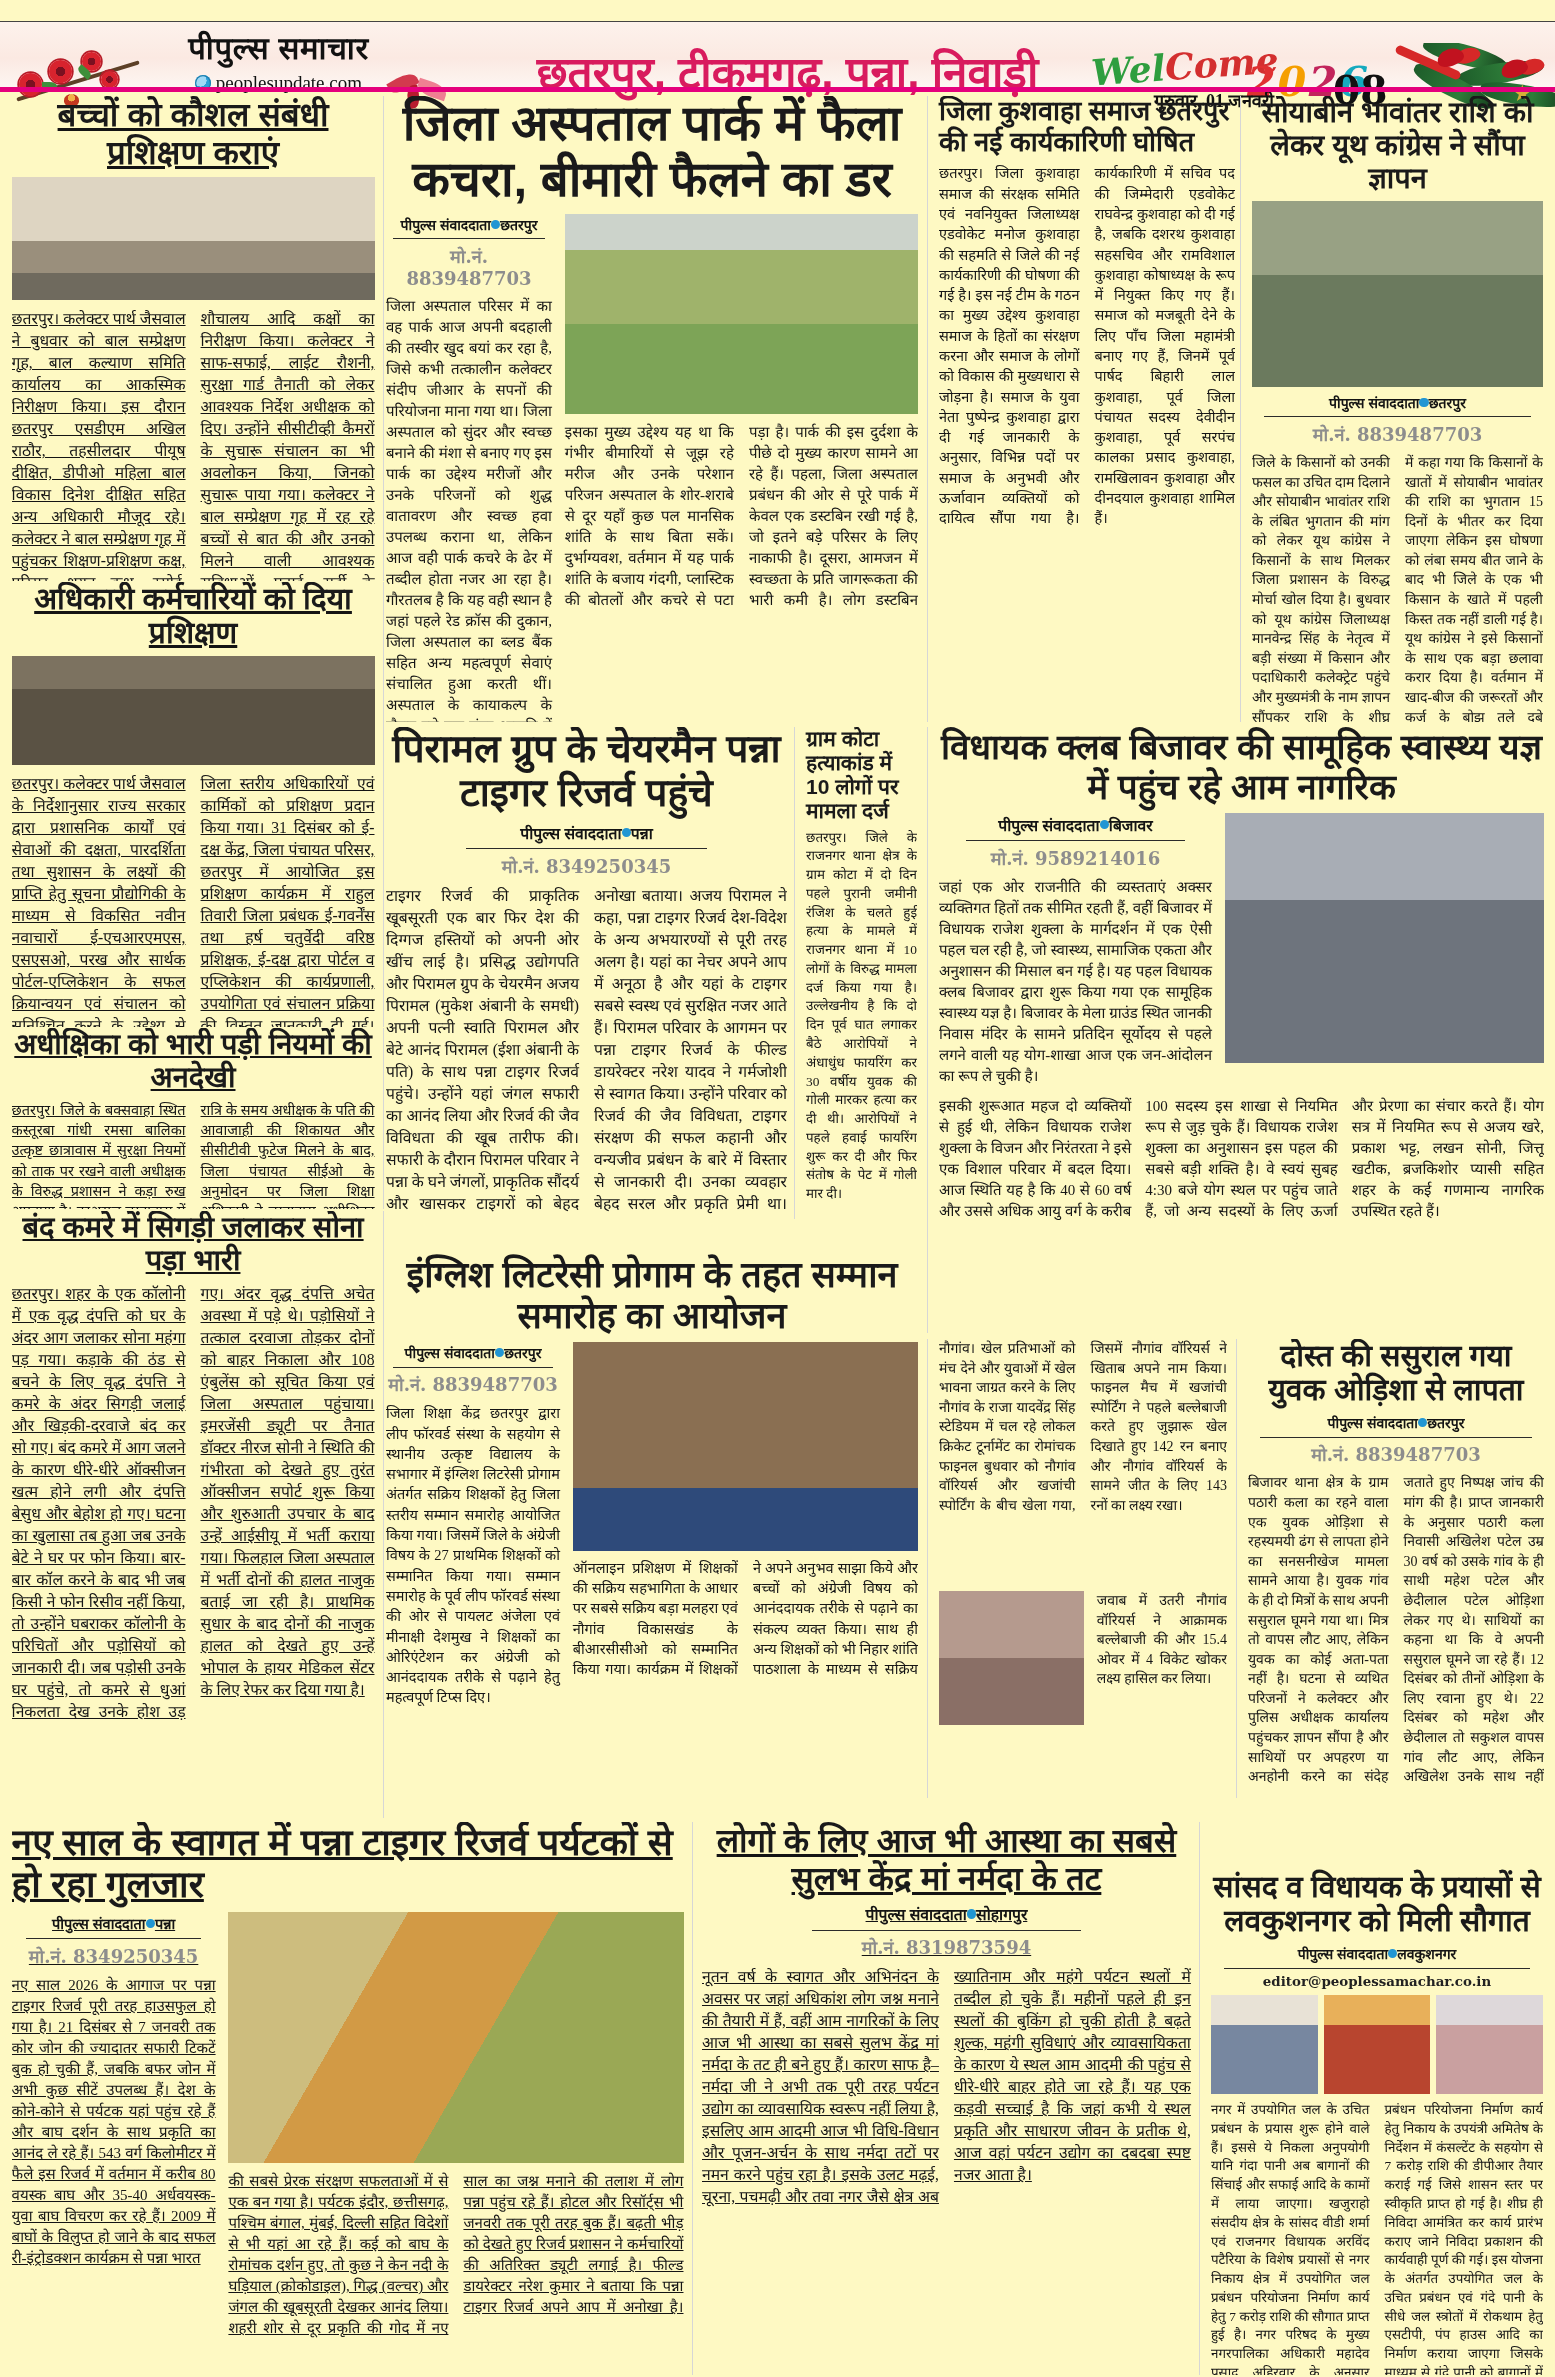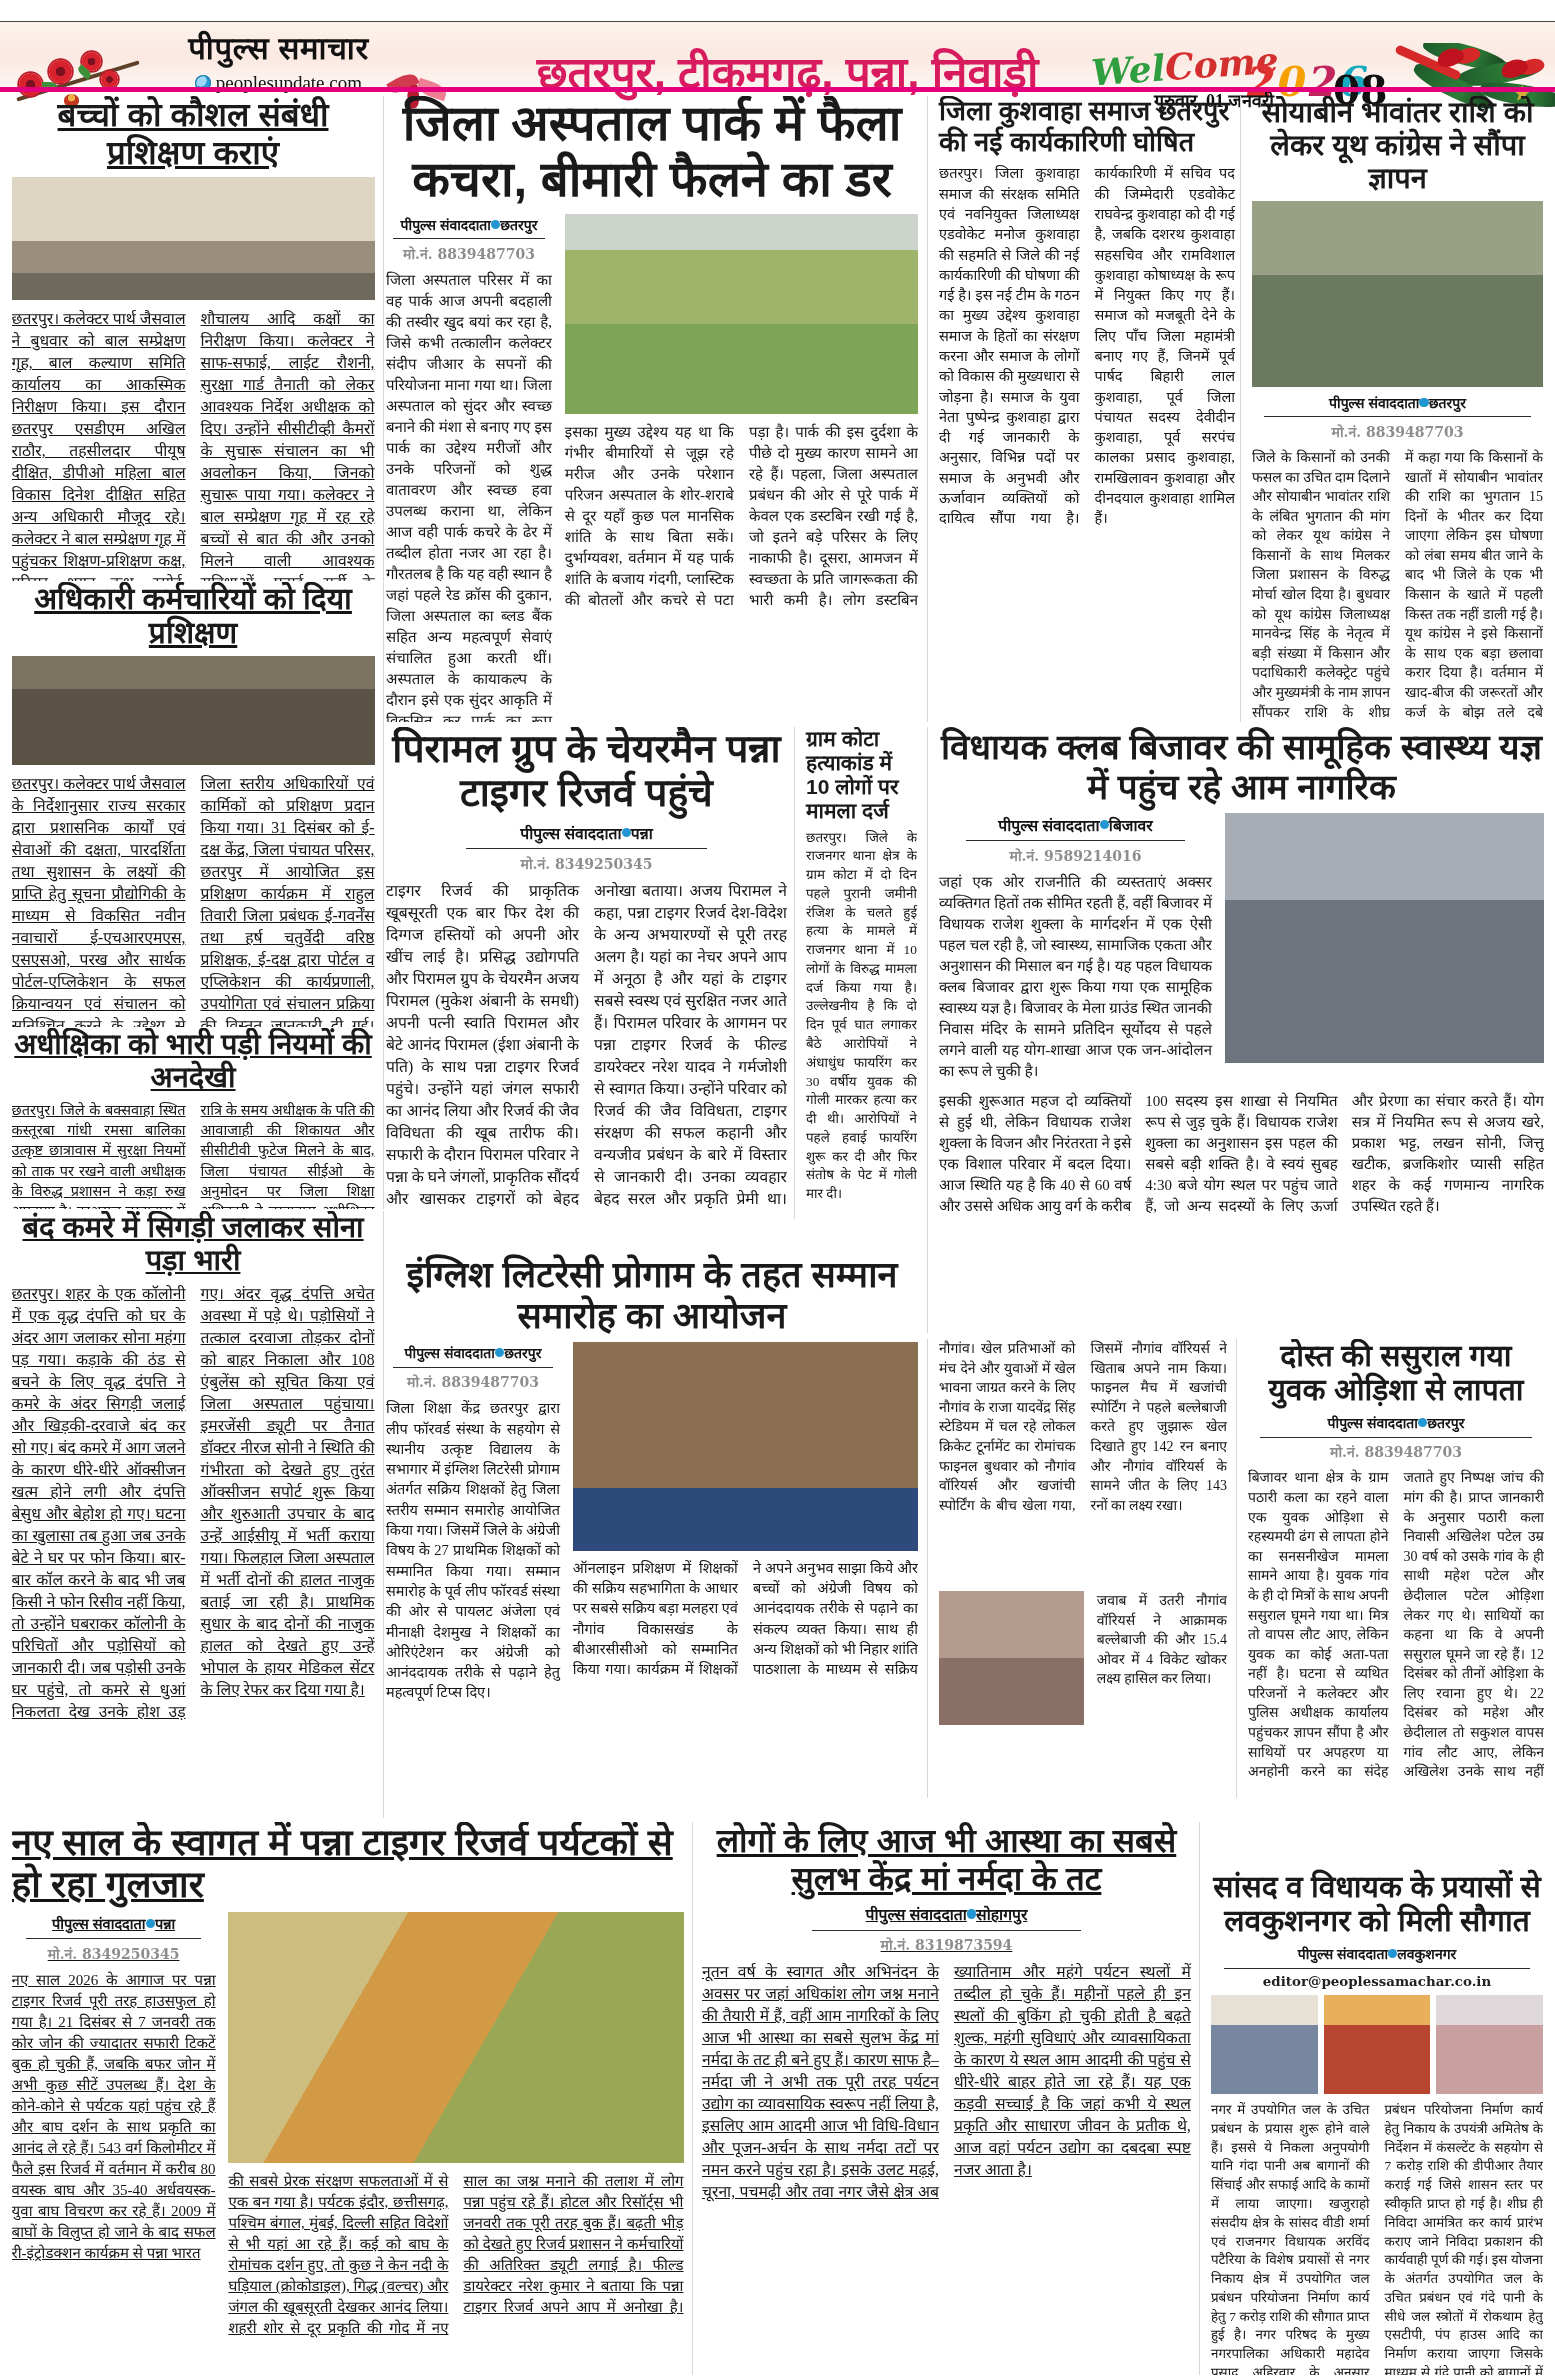--- a/index.html
+++ b/index.html
@@ -1,16 +1,16 @@
 <!DOCTYPE html>
 <html lang="hi" style="font-size:9.3px"><head>
 <meta charset="utf-8">
 <style>
   html,body{margin:0;padding:0;background:#888;}
-  .page{position:relative;width:1555px;height:2377px;background:#ffffff;
+  .page{position:relative;width:1555px;height:2377px;background:#fef9c3;
         font-family:"Liberation Serif","DejaVu Serif",serif;color:#141414;overflow:hidden;}
 
   
   .mast{position:absolute;left:0;top:21px;width:1555px;height:66px;
         background:linear-gradient(180deg,#fdf2ec 0%,#fbe9e2 55%,#fdf6f2 100%);
         border-top:1.2px solid #444;}
   .mast-rule{position:absolute;left:0;top:87px;width:1555px;height:4.6px;background:#e5007d;}
   .logo-wrap{position:absolute;left:174px;top:3.5px;width:209px;text-align:center;}
   .logo-title{font-size:31px;font-weight:800;color:#111;font-family:"Liberation Sans","DejaVu Sans",sans-serif;letter-spacing:0.6px;}
   .site-row{margin-top:4.6px;font-size:19px;color:#111;}
@@ -50,21 +50,21 @@
   .art{position:absolute;box-sizing:border-box;overflow:hidden;}
   .hl{font-weight:800;color:#1a1a1a;text-align:center;line-height:1.14;margin:0 0 5.8px;
       font-family:"Liberation Sans","DejaVu Sans",sans-serif;}
   .hl.left{text-align:left;}
   .kicker{font-weight:700;font-size:25px;text-align:center;color:#111;margin:0 0 8.1px;
           font-family:"Liberation Sans","DejaVu Sans",sans-serif;}
   .byline{display:flex;align-items:center;justify-content:center;font-weight:700;font-size:15.7px;
           border-bottom:1.2px solid #2b2b2b;padding-bottom:4.6px;margin:1.2px auto 4.6px;width:92%;
           font-family:"Liberation Sans","DejaVu Sans",sans-serif;white-space:nowrap;}
   .dot{width:9.3px;height:9.3px;border-radius:50%;background:#2196d3;flex:0 0 auto;}
-  .phone{text-align:center;color:#8d8d8d;font-weight:700;font-size:14px;margin:0 0 7px;
+  .phone{text-align:center;color:#8d8d8d;font-weight:700;font-size:18px;margin:0 0 7px;
          font-family:"DejaVu Serif",serif;}
   .email{text-align:center;color:#222;font-weight:700;font-size:13.4px;margin:0 0 5.8px;font-family:"DejaVu Serif",serif;}
   .bd{font-size:15.7px;line-height:1.40;text-align:justify;color:#151515;}
   .c2{column-count:2;column-gap:15px;}
   .c3{column-count:3;column-gap:14px;}
   .row{display:flex;gap:12.8px;}
   .ph{flex:0 0 auto;background:#c9cec4;}
   .vr{border-right:0.6px solid #d6d6d6;padding-right:8.1px;text-decoration:underline;}
   .vl{border-left:0.6px solid #d6d6d6;padding-left:11px;}
 

